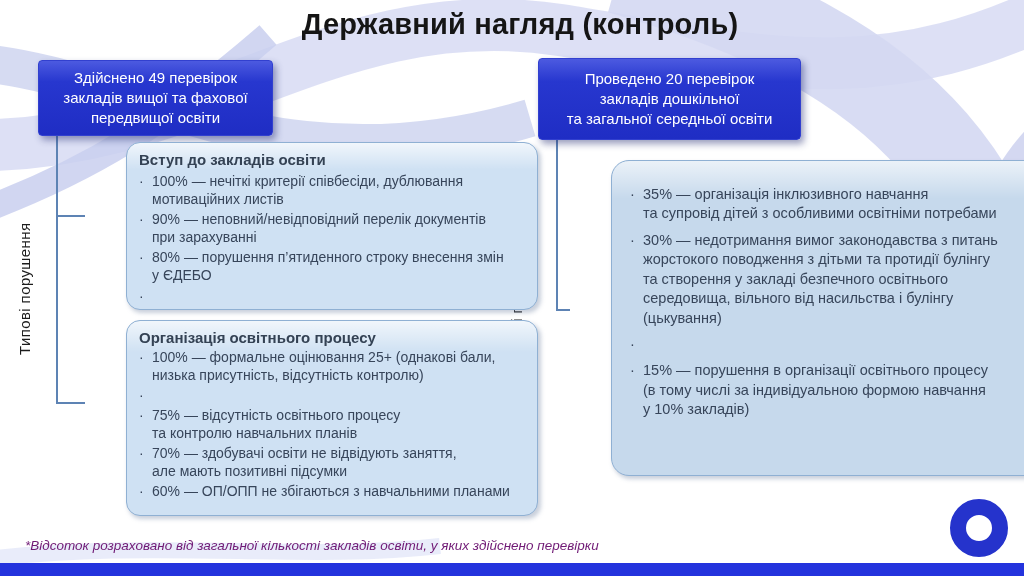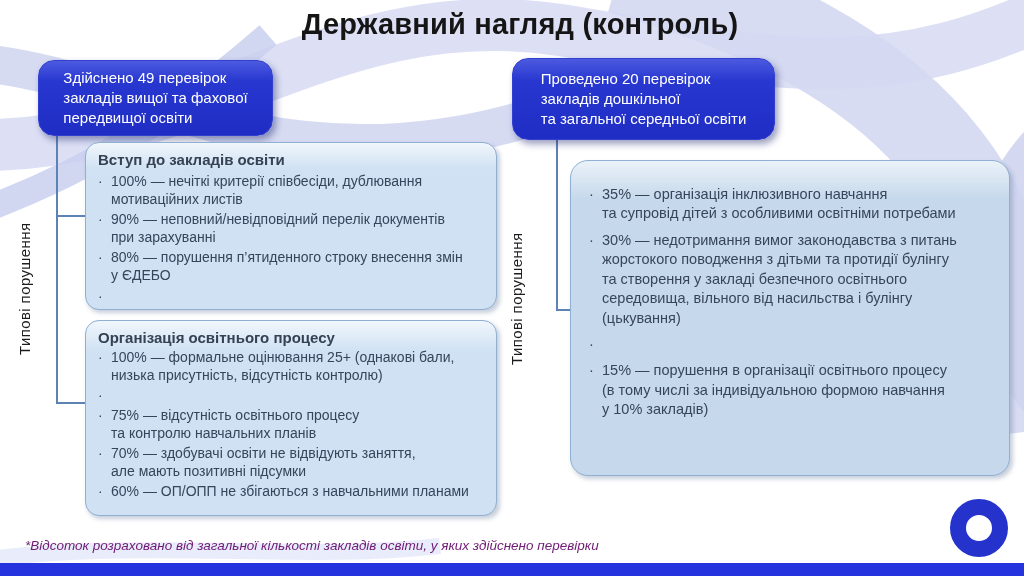--- a/index.html
+++ b/index.html
@@ -10,40 +10,41 @@
     padding-left:16px;
   }
   .bg{position:absolute;inset:0;pointer-events:none;}
   .title{
     position:absolute;top:8px;left:0;width:100%;
     text-align:center;font-size:29px;font-weight:bold;color:#151515;
     letter-spacing:.2px;
   }
   .hdr-box{
     position:absolute;display:flex;align-items:center;justify-content:center;
-    text-align:left;color:#ffffff;font-size:15px;line-height:1.34;
-    white-space:pre-line;border-radius:16px;
+    text-align:center;color:#ffffff;font-size:15px;line-height:1.34;
+    white-space:pre-line;border-radius:4px;
     background:linear-gradient(180deg,#4c5ae0 0%,#2737cf 28%,#1f2dc4 100%);
     border:1.5px solid #3240cf;
     box-shadow:3px 4px 7px rgba(30,40,110,.45);
   }
   .hdr-left{left:38px;top:60px;width:233px;height:74px;}
-  .hdr-right{left:512px;top:58px;width:261px;height:80px;}
+  .hdr-right{left:538px;top:58px;width:261px;height:80px;}
   .vlabel{
     position:absolute;writing-mode:vertical-rl;transform:rotate(180deg);
     font-size:15px;color:#1c1c1c;text-align:center;letter-spacing:.4px;
   }
   .vlabel-left{left:16px;top:196px;height:186px;}
   .vlabel-right{left:508px;top:206px;height:186px;}
   .conn{position:absolute;background:#5d83b4;}
   .lightbox{
     position:absolute;box-sizing:border-box;border-radius:14px;
     border:1px solid #8fb0d3;color:#37455a;
     box-shadow:2.5px 3px 4px rgba(110,130,160,.38);
     overflow:hidden;
+    margin-left:41px;
   }
   .lb-left{background:linear-gradient(180deg,rgba(255,255,255,.7) 0%,rgba(255,255,255,0) 16%),#cfe1f3;}
   .lb-right{background:linear-gradient(180deg,rgba(255,255,255,.65) 0%,rgba(255,255,255,0) 12%),#c6d9ec;border-radius:18px;}
   .box1{left:85px;top:142px;width:412px;height:168px;padding:7px 10px 6px 12px;font-size:14px;line-height:1.3;}
   .box2{left:85px;top:320px;width:412px;height:196px;padding:7px 10px 6px 12px;font-size:14px;line-height:1.28;}
   .box3{left:570px;top:160px;width:440px;height:316px;padding:24px 14px 10px 18px;font-size:14.5px;line-height:1.34;}
   .lb-title{font-weight:bold;font-size:15px;margin:0 0 2px 0;color:#344254;}
   .item{display:flex;margin:0 0 2px 0;}
   .box3 .item{margin:0 0 7px 0;}
   .bullet{flex:0 0 13px;text-align:left;color:#37455a;}

